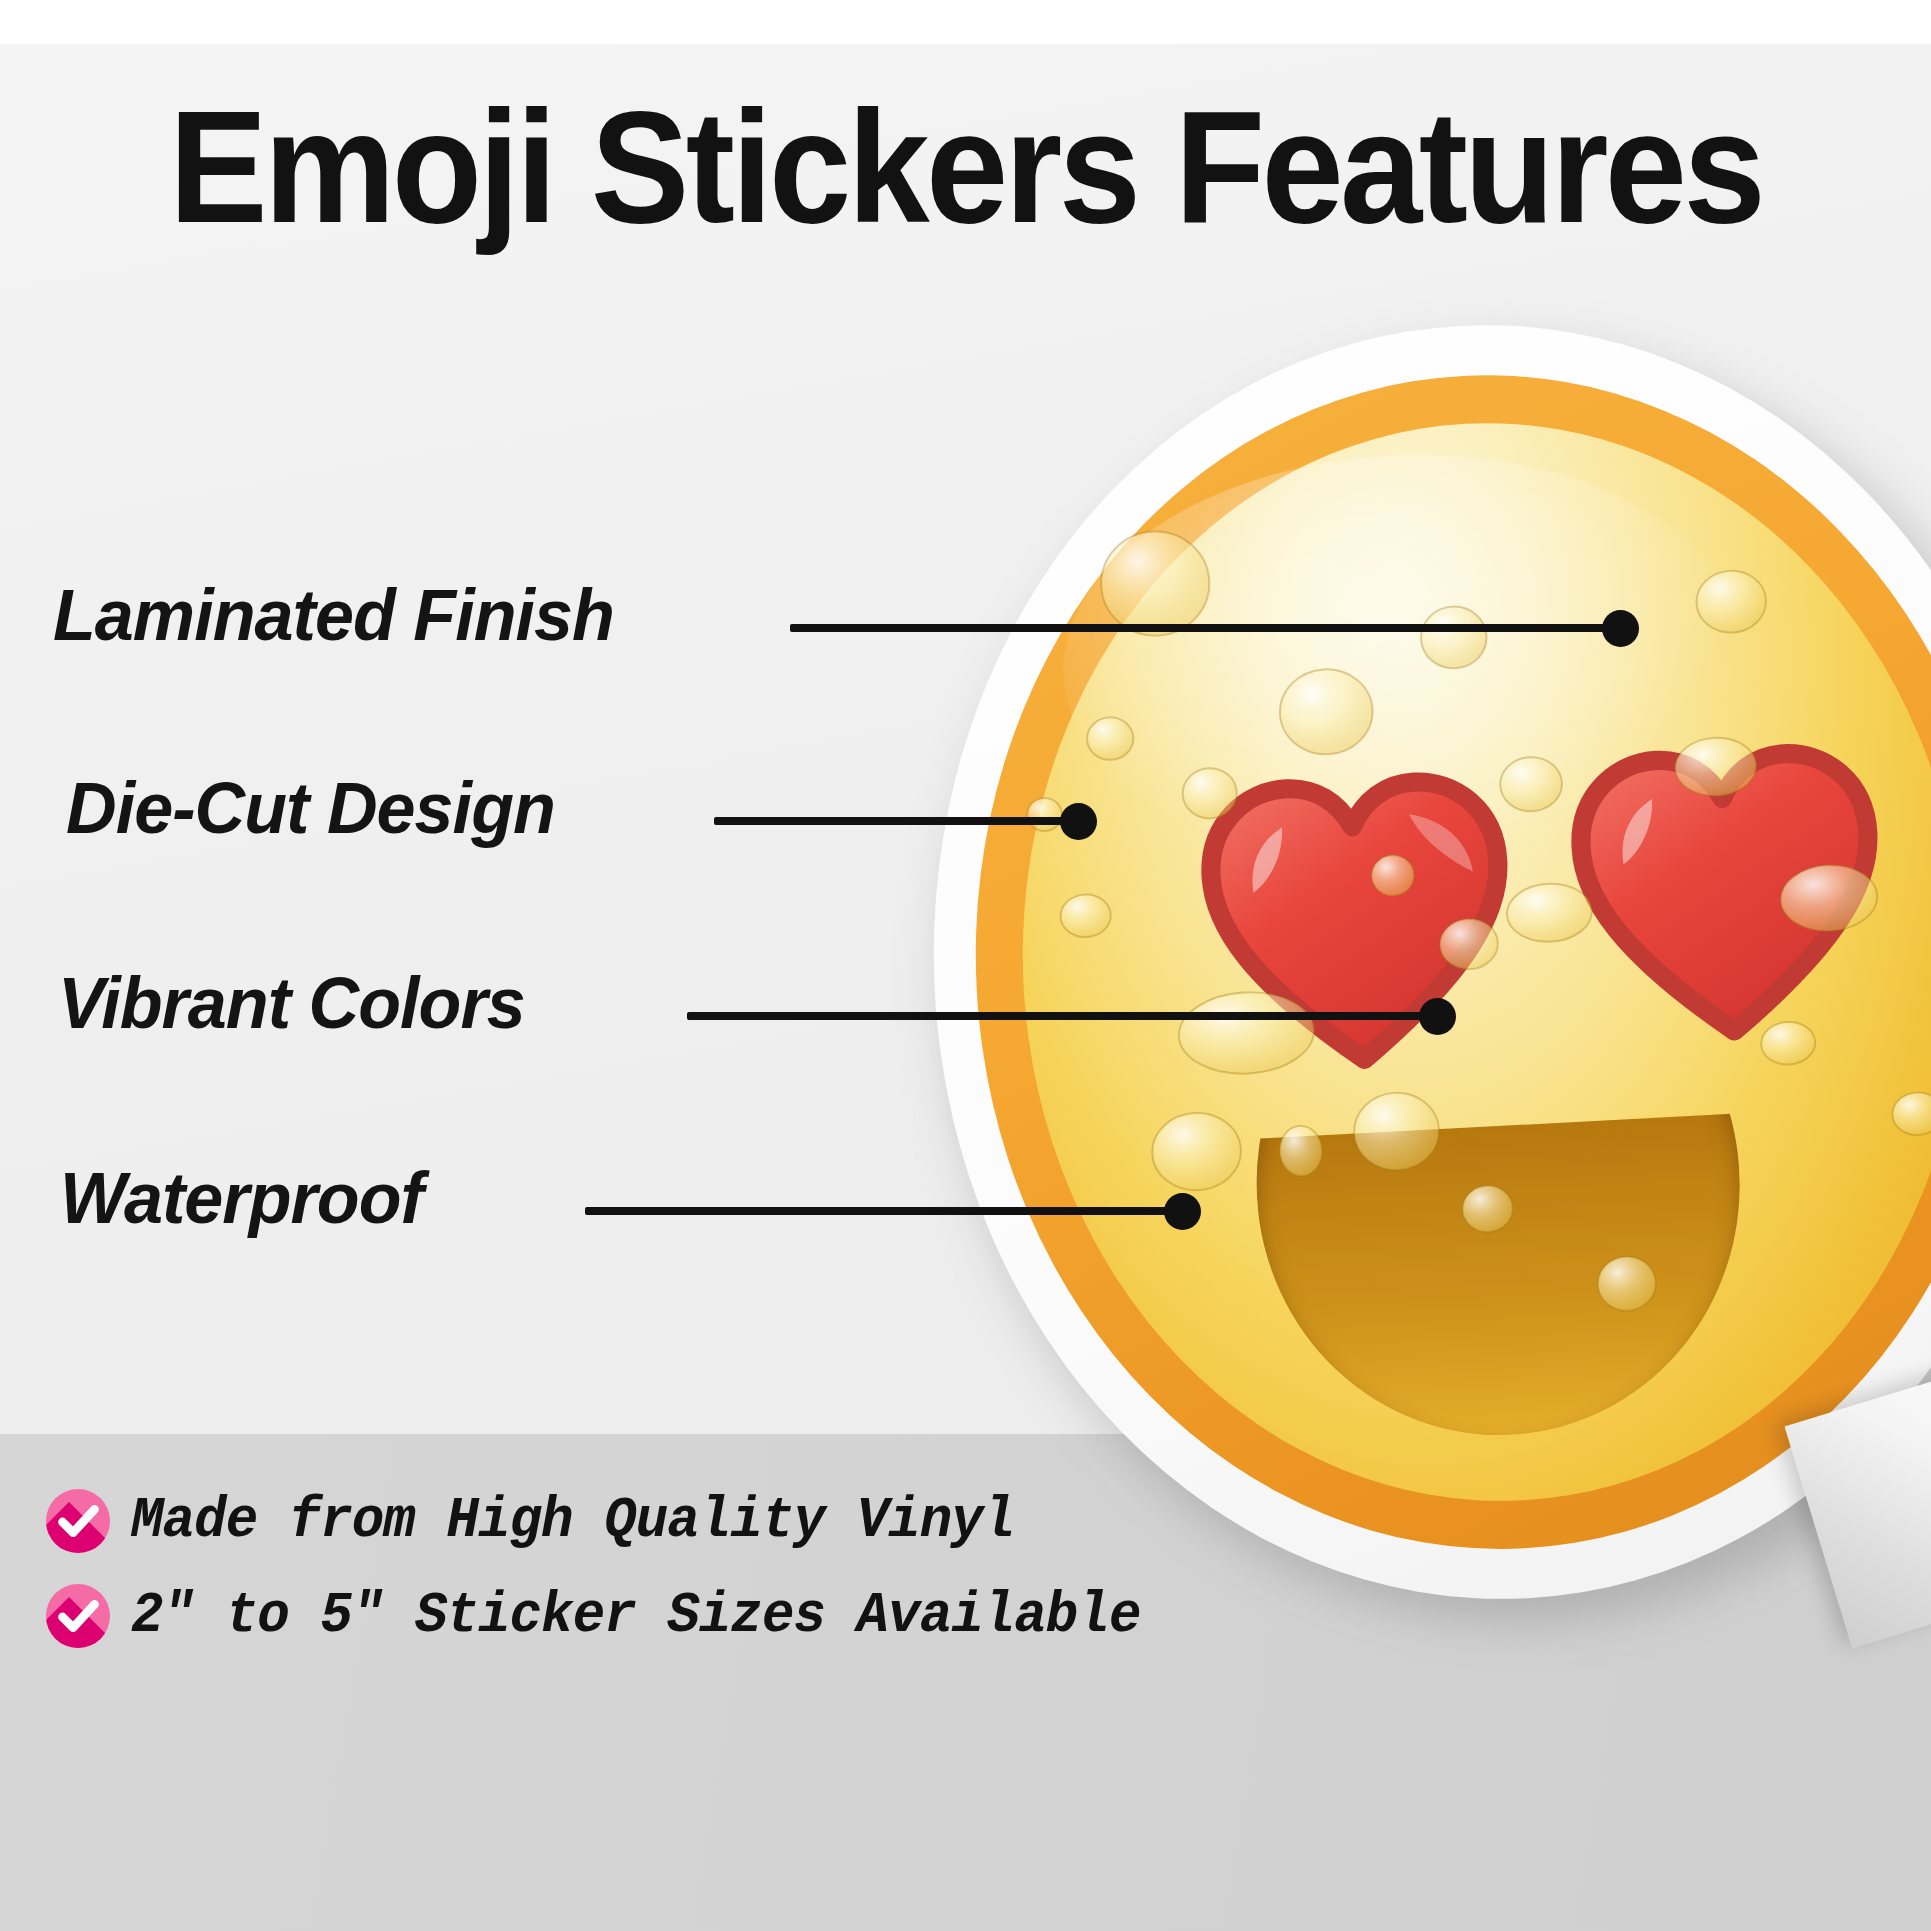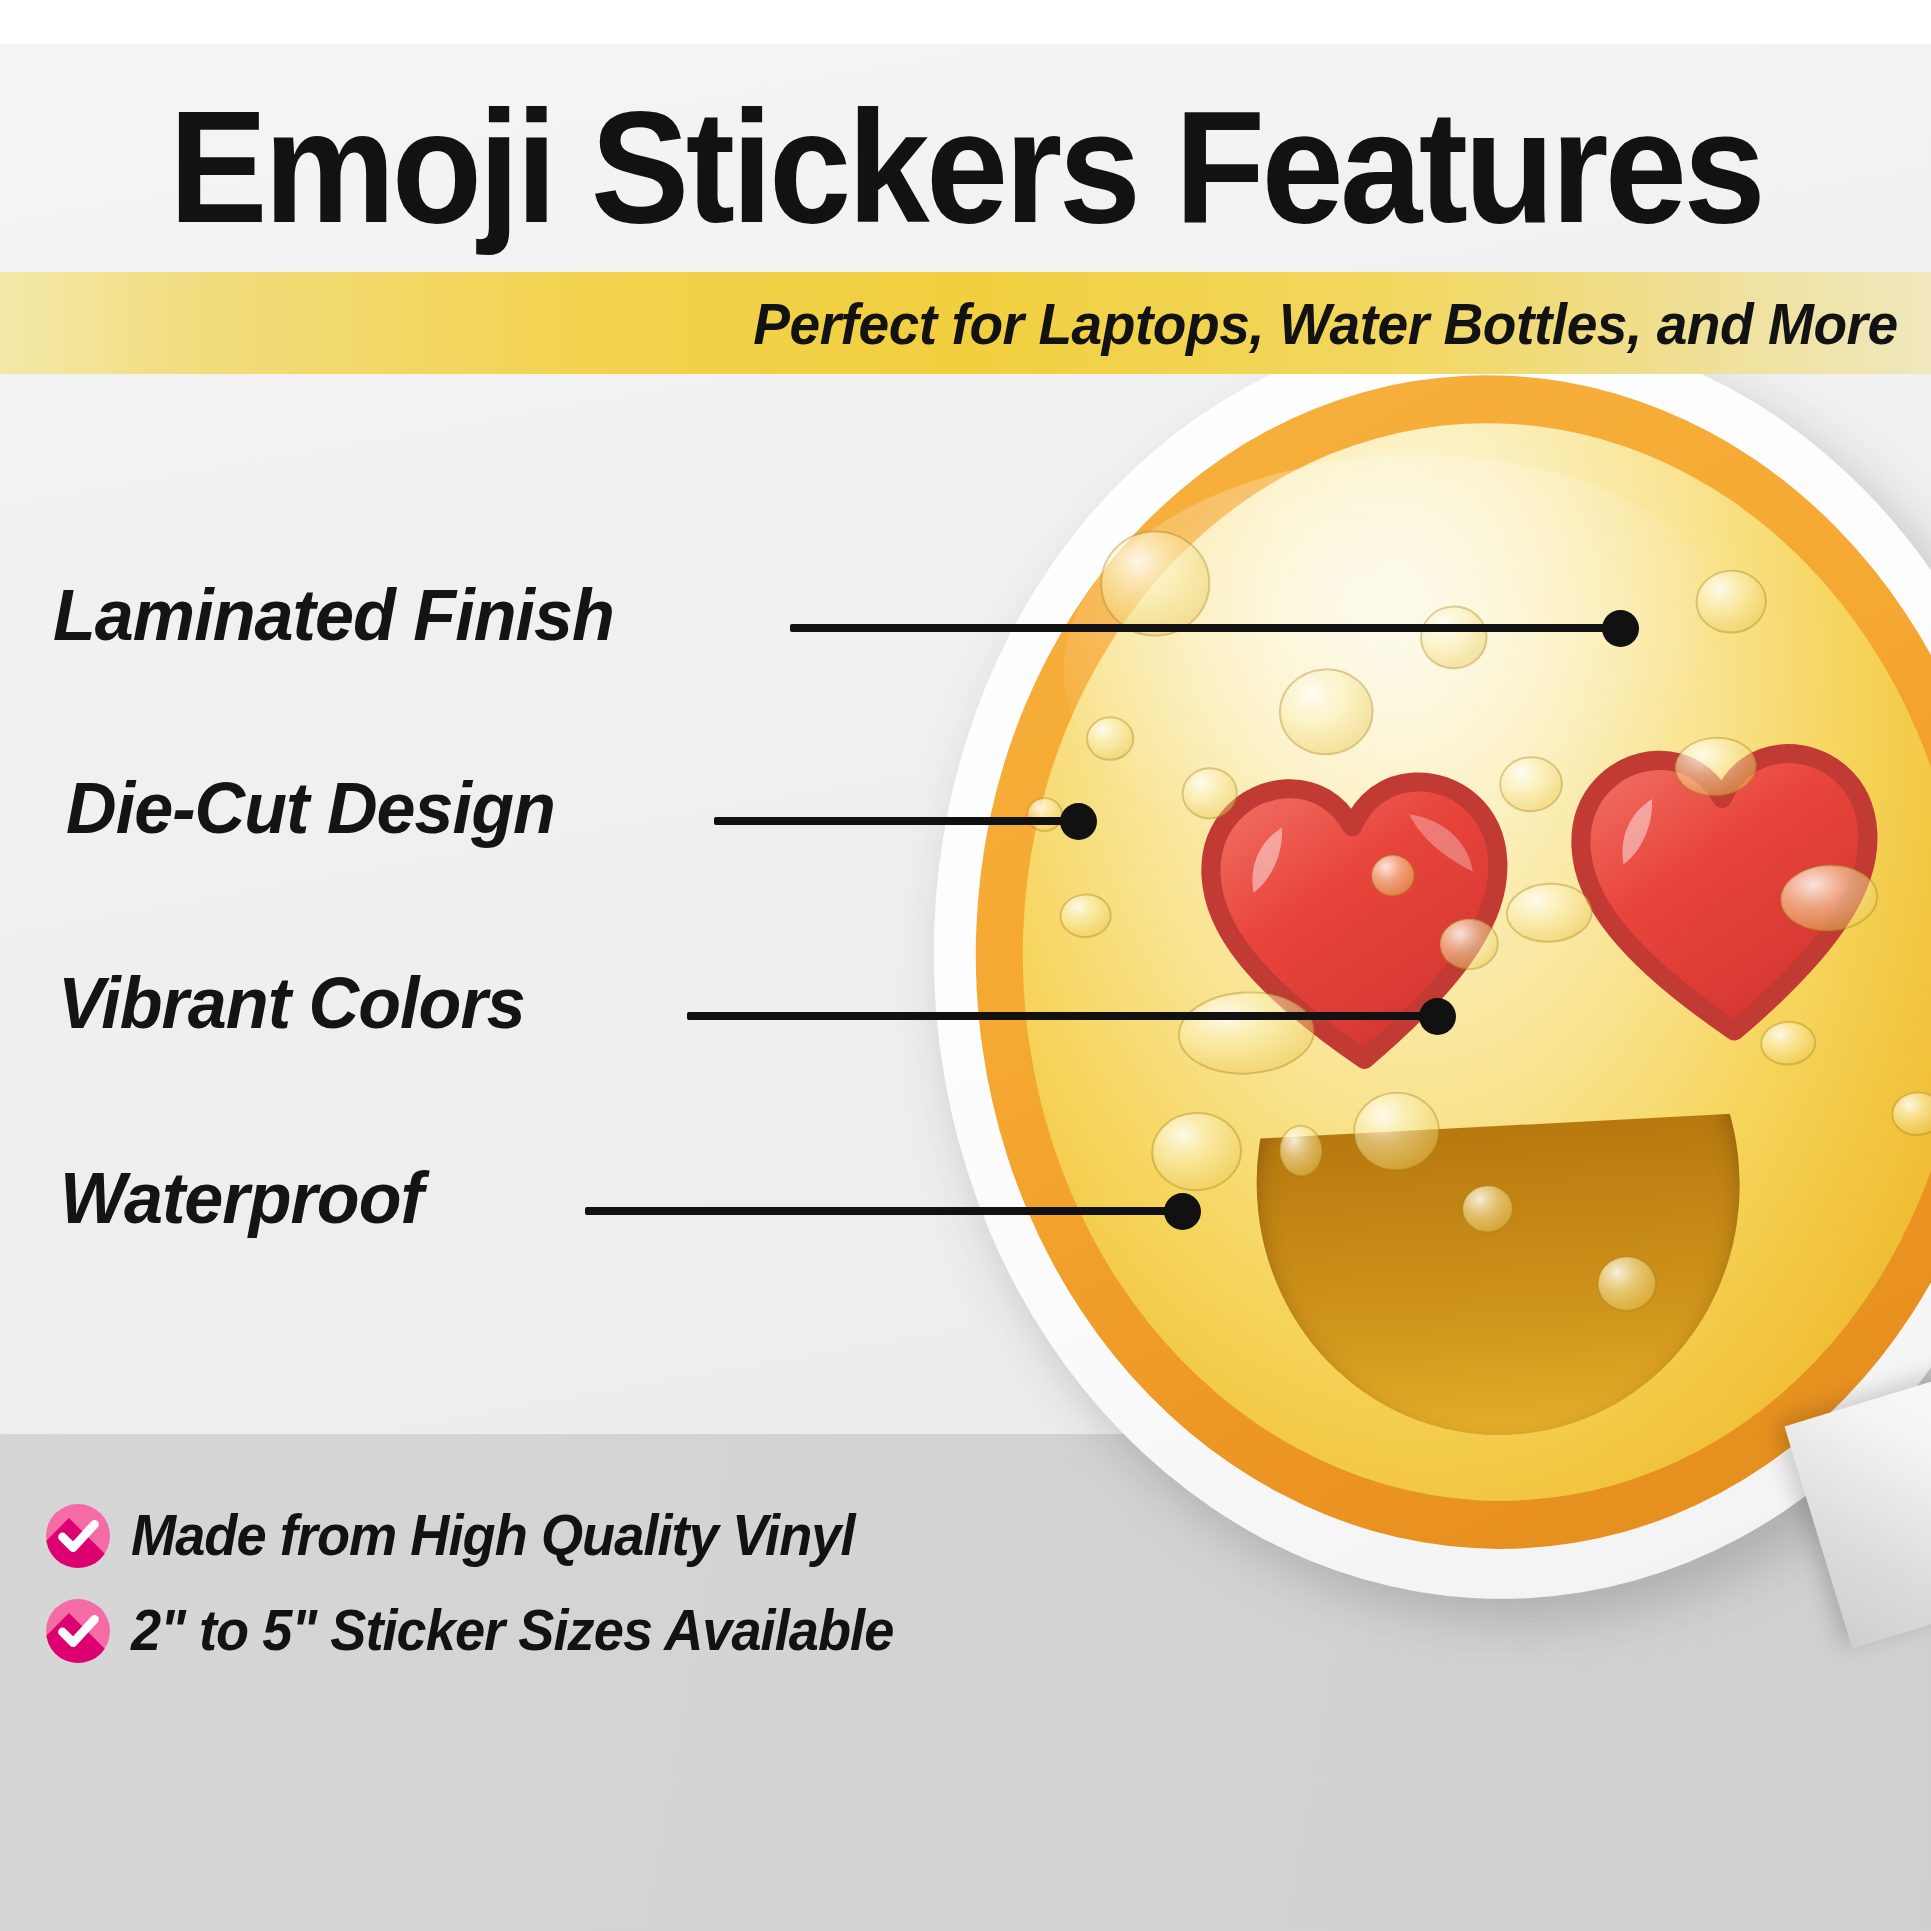--- a/index.html
+++ b/index.html
@@ -206,22 +206,23 @@
   
   .checklist {
     position: absolute;
     left: 46px;
     top: 1429px;
     width: 1139px;
   }
   .check-row {
     position: relative;
     display: flex;
-    align-items: flex-end;
+    align-items: center;
     height: 95px;
+    font-family: Liberation Mono, monospace;
   }
   .check-icon {
     position: relative;
     width: 64px;
     height: 64px;
     flex: 0 0 64px;
     border-radius: 50%;
     background: #f56ba6;
     overflow: hidden;
     margin-right: 21px;
@@ -325,23 +326,20 @@
             <ellipse cx="1010" cy="840" rx="26" ry="22"></ellipse>
           </g>
         </svg>
       </div>
     </div>
     <div class="peel"></div>
   </div>
 
   <div class="header">
     <div class="title">Emoji Stickers Features</div>
-    <div class="ribbon">
-      <div class="ribbon-text">Perfect for Laptops, Water Bottles, and More</div>
-    </div>
   </div>
 
   <div class="callouts">
 
     <div class="callout-label" style="left:53px; top:529px;">Laminated Finish</div>
     <div class="leader" style="left:790px; top:580px; width:832px;"></div>
     <div class="leader-dot" style="left:1602px; top:566px;"></div>
 
     <div class="callout-label" style="left:66px; top:722px;">Die-Cut Design</div>
     <div class="leader" style="left:714px; top:773px; width:367px;"></div>

